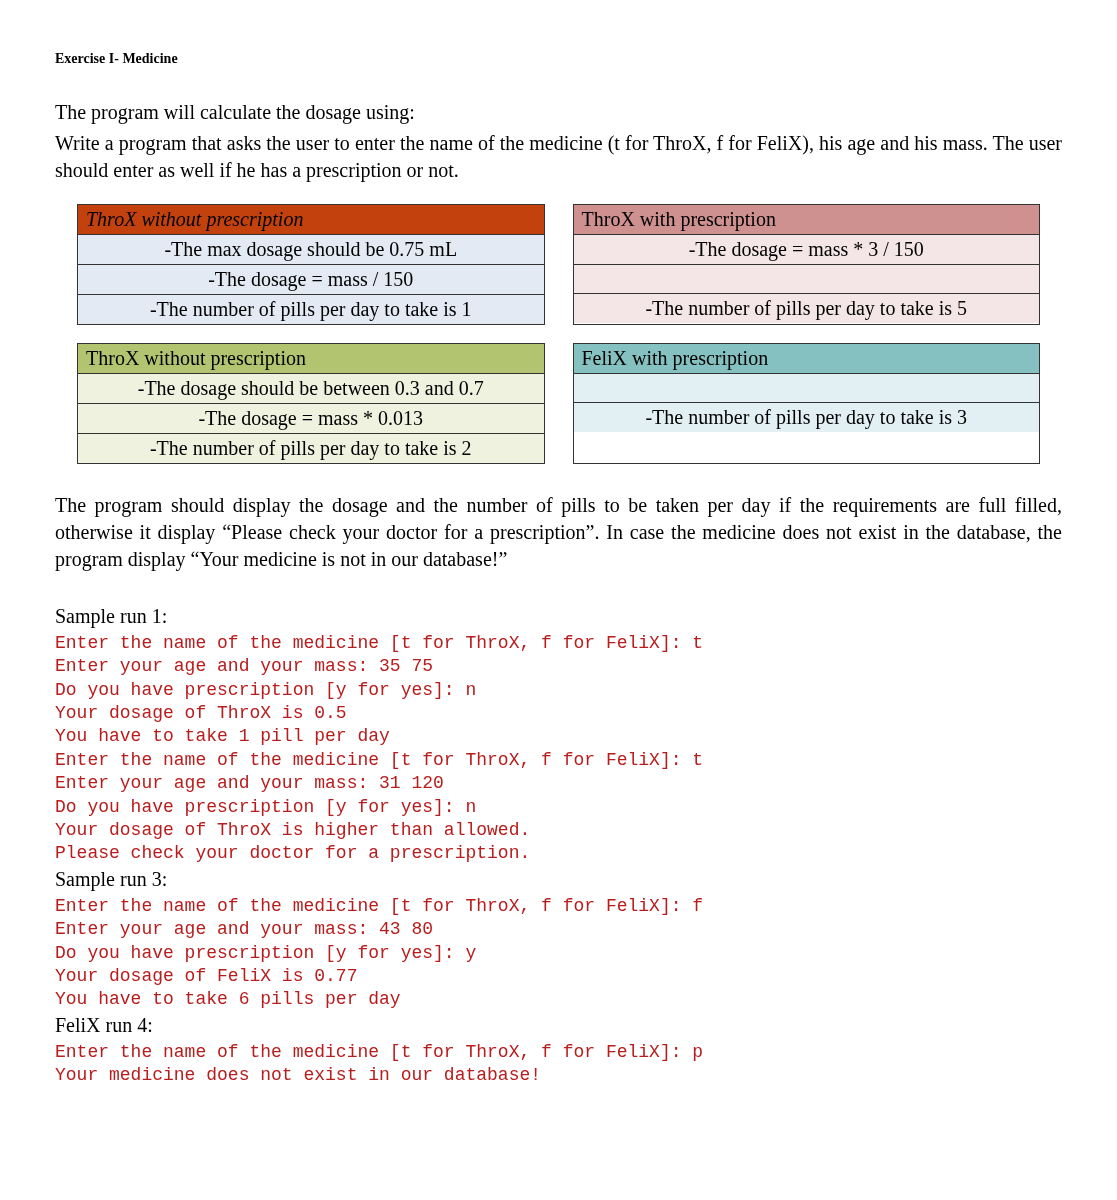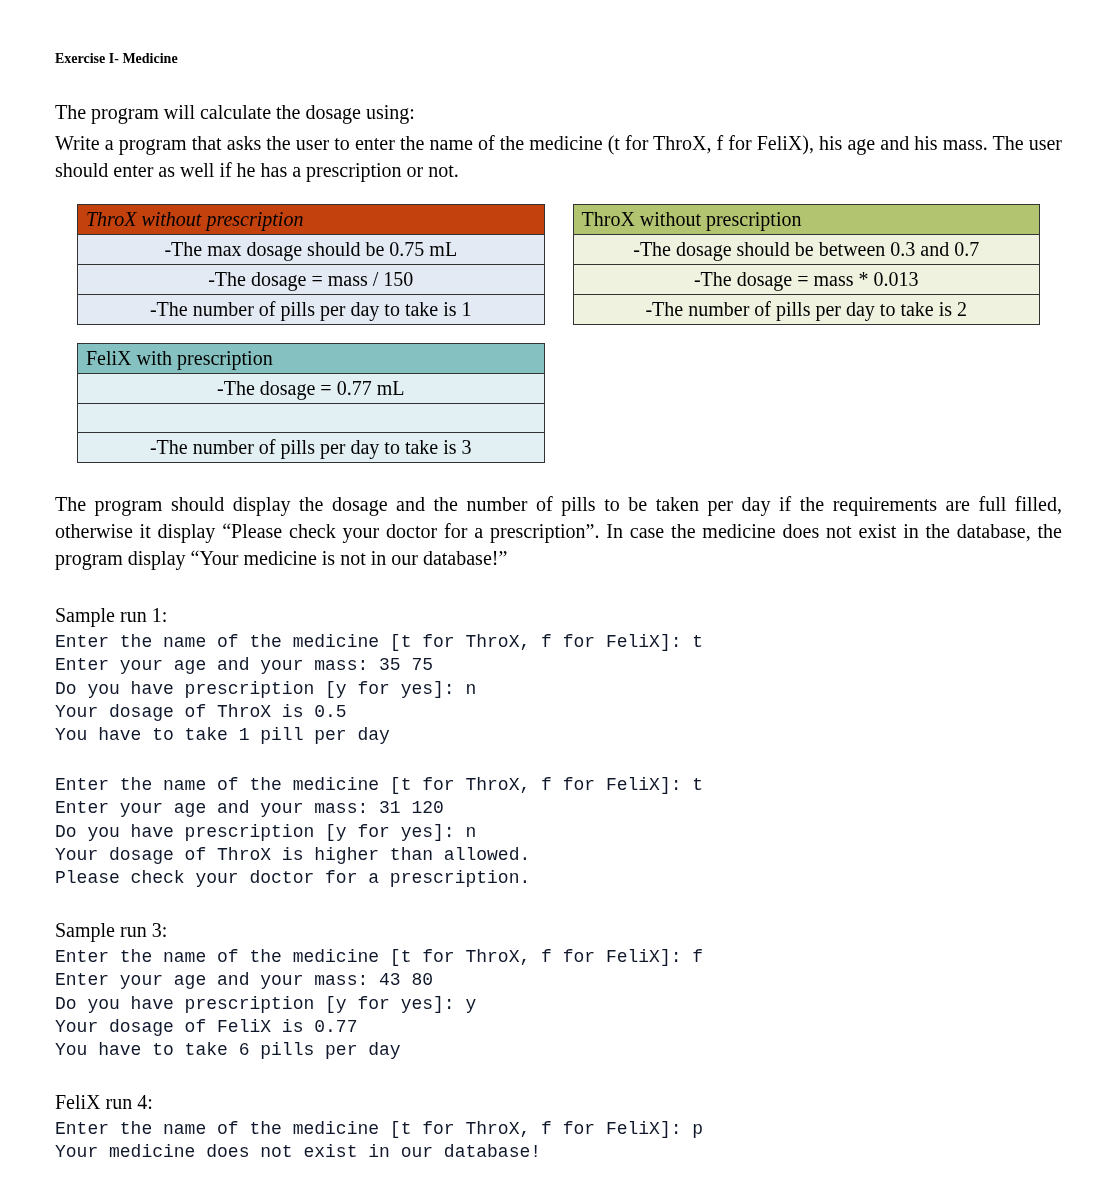--- a/index.html
+++ b/index.html
@@ -56,33 +56,32 @@
     .red .box-row, .red .box-spacer { background: #f4e6e6; }
     .green .box-header { background: #b3c471; }
     .green .box-row, .green .box-spacer { background: #eef2de; }
     .teal .box-header { background: #85c1c1; }
     .teal .box-row, .teal .box-spacer { background: #e2eff3; }
 
     .after-grid {
       margin-bottom: 30px;
     }
     .sample-block {
-      margin-top: 26px;
     }
     .sample-title {
       font-family: "Times New Roman", Times, serif;
       font-size: 20px;
       margin-bottom: 2px;
     }
     .mono {
       font-family: "Courier New", Courier, monospace;
       font-size: 18px;
       white-space: pre;
       line-height: 1.3;
-      color: #0f172a;
+      color: #b91c1c;
     }
   </style>
 </head>
 <body>
 
 <h1>Exercise I- Medicine</h1>
 
 <div class="intro">
   <p>The program will calculate the dosage using:</p>
   <p>Write a program that asks the user to enter the name of the medicine (t for ThroX, f for FeliX), his age and his mass. The user should enter as well if he has a prescription or not.</p>
@@ -90,31 +89,36 @@
 
 <div class="grid">
 
   <div class="box blue">
     <div class="box-header">ThroX without prescription</div>
     <div class="box-row">-The max dosage should be 0.75 mL</div>
     <div class="box-row">-The dosage = mass / 150</div>
     <div class="box-row">-The number of pills per day to take is 1</div>
   </div>
 
+  <div class="box red">
+    <div class="box-header">ThroX with prescription</div>
+    <div class="box-row">-The dosage = mass * 3 / 150</div>
+    <div class="box-spacer"></div>
+    <div class="box-row">-The number of pills per day to take is 5</div>
+  </div>
 
   <div class="box green">
     <div class="box-header">ThroX without prescription</div>
     <div class="box-row">-The dosage should be between 0.3 and 0.7</div>
     <div class="box-row">-The dosage = mass * 0.013</div>
     <div class="box-row">-The number of pills per day to take is 2</div>
   </div>
 
   <div class="box teal">
     <div class="box-header">FeliX with prescription</div>
-    <div class="box-row">-The dosage = 0.77 mL</div>
     <div class="box-spacer"></div>
     <div class="box-row">-The number of pills per day to take is 3</div>
   </div>
 
 </div>
 
 <p class="after-grid">The program should display the dosage and the number of pills to be taken per day if the requirements are full filled, otherwise it display “Please check your doctor for a prescription”. In case the medicine does not exist in the database, the program display “Your medicine is not in our database!”</p>
 
 <div class="sample-block">
   <div class="sample-title">Sample run 1:</div>

